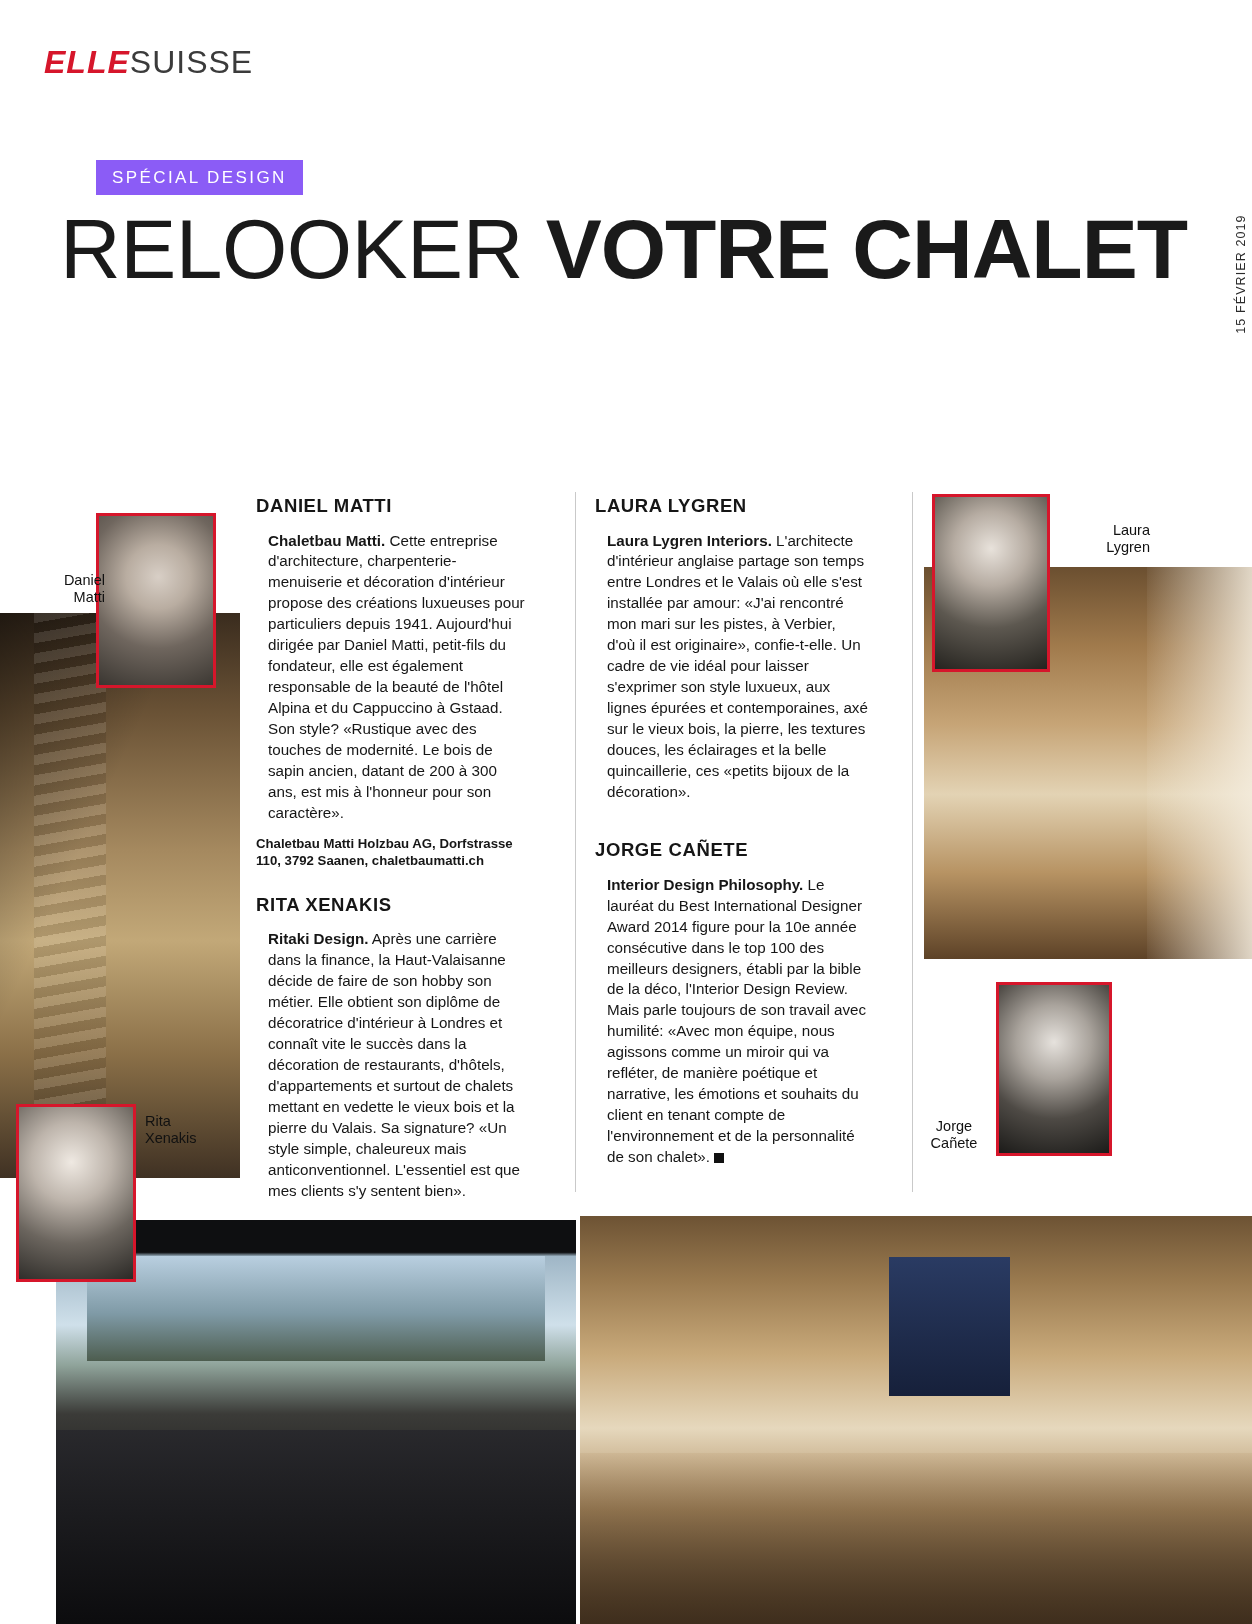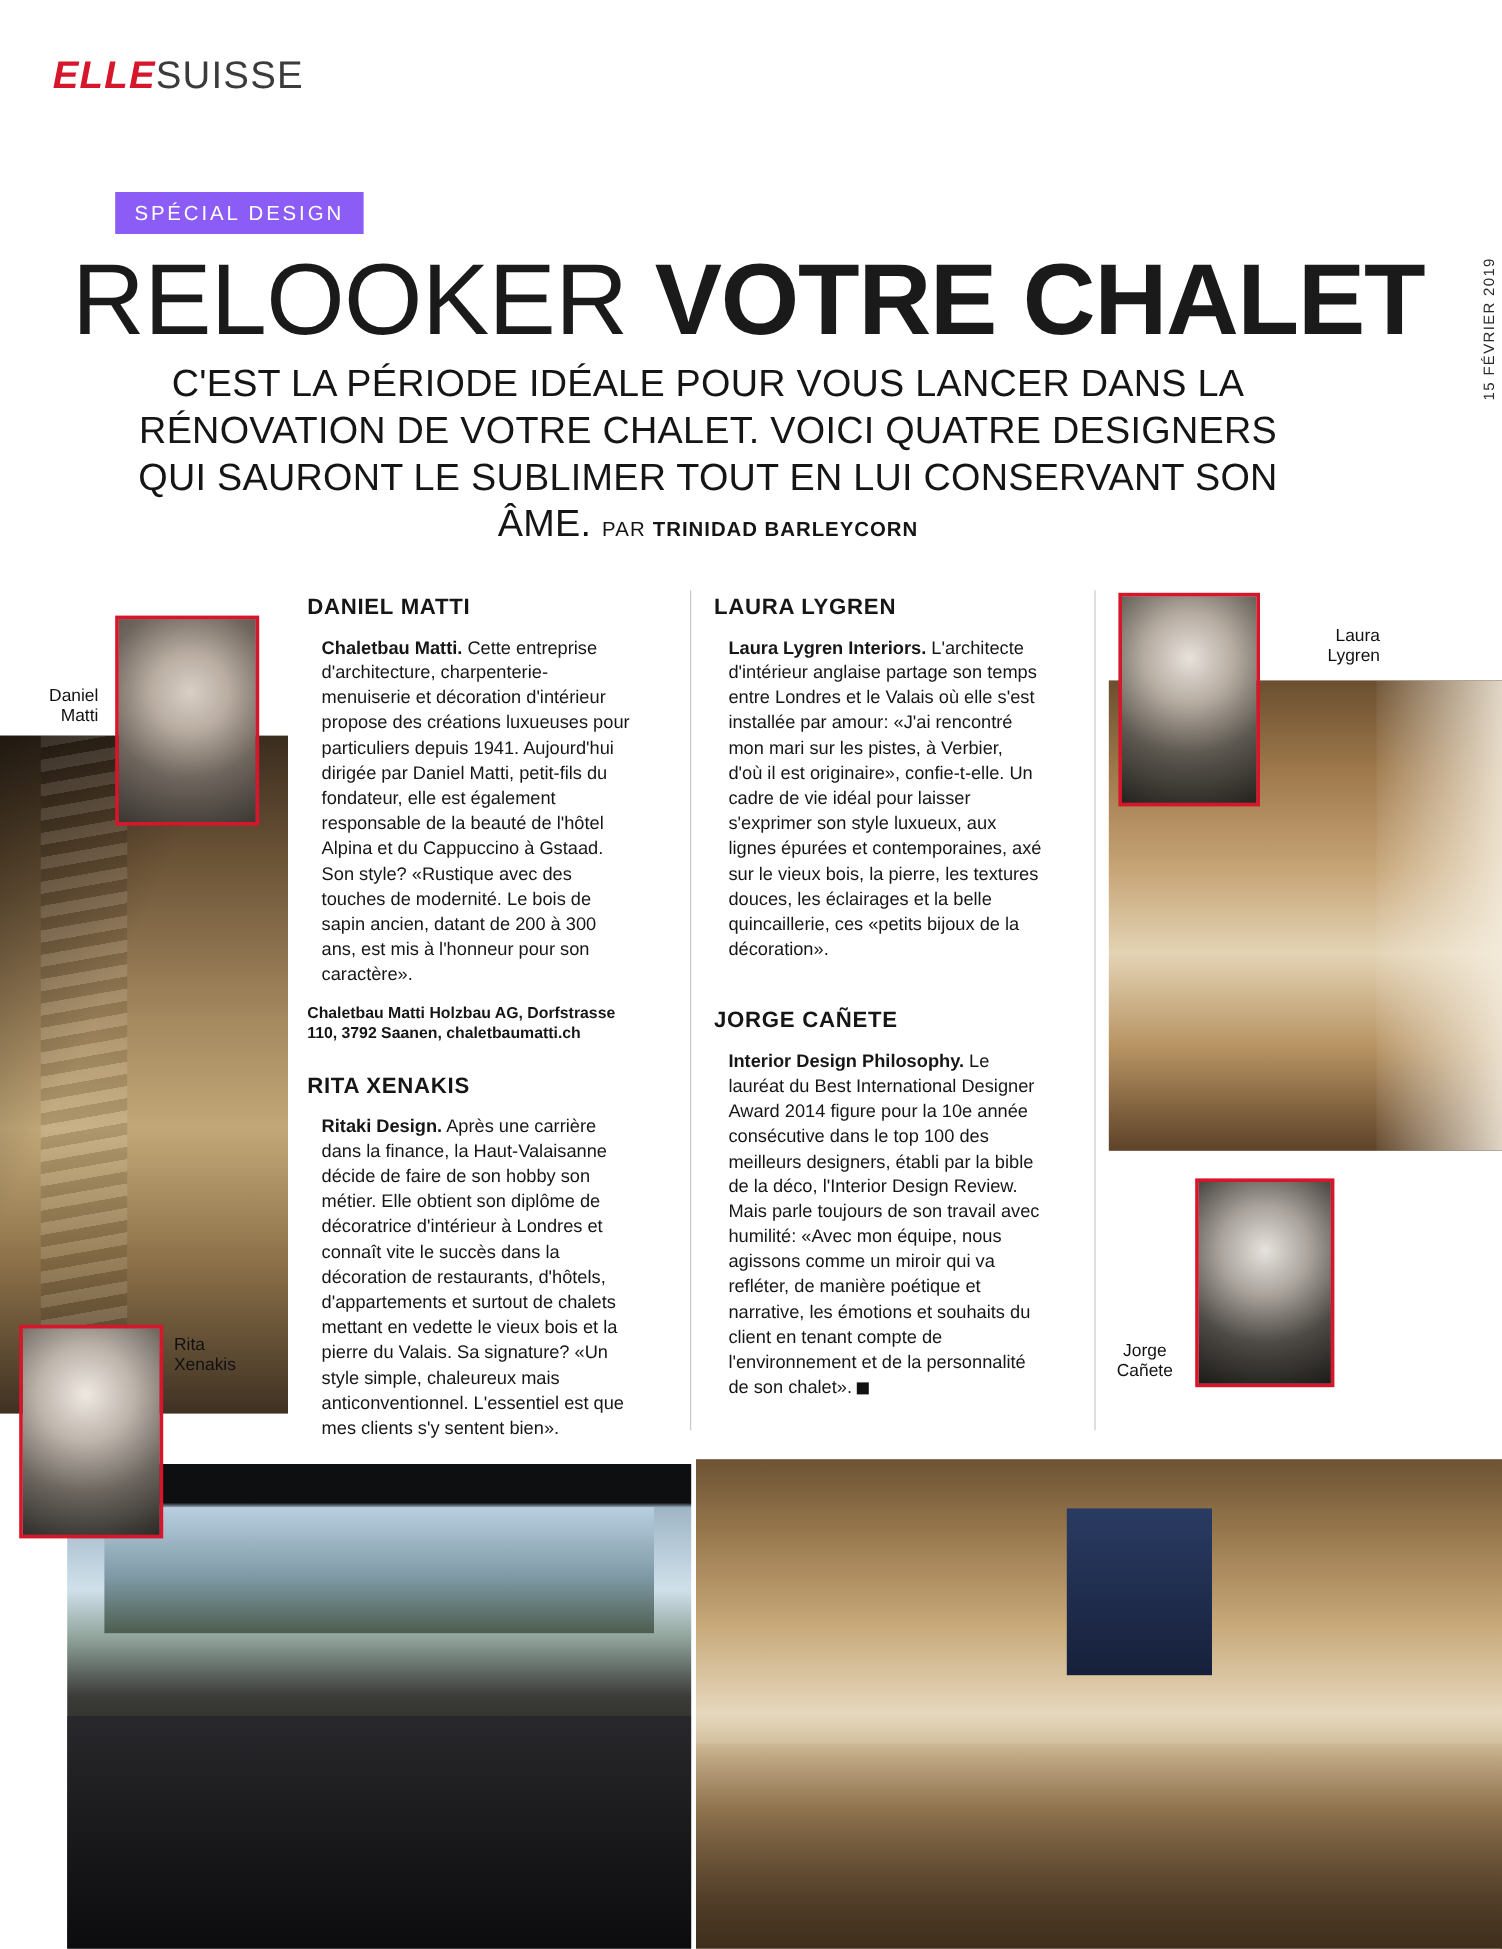--- a/index.html
+++ b/index.html
@@ -187,21 +187,21 @@
     color: #111;
   }
 
   
   .ph-daniel {
     left: 96px; top: 513px; width: 120px; height: 175px;
     background:
       radial-gradient(circle at 52% 36%, #d8cfc6 0%, #b9ada1 26%, #6f665e 58%, #3a3631 100%),
       linear-gradient(#888, #555);
   }
-  .cap-daniel { left: 22px; top: 572px; width: 60px; text-align: right; }
+  .cap-daniel { left: 45px; top: 572px; width: 60px; text-align: right; }
 
   
   .ph-stairs {
     left: 0px; top: 613px; width: 240px; height: 565px;
     background:
       linear-gradient(115deg, rgba(0,0,0,0.45) 0%, rgba(0,0,0,0) 38%),
       linear-gradient(180deg, #3a2c1e 0%, #6b5336 18%, #a5895f 42%, #c2a878 58%, #8b7048 78%, #3f3123 100%);
   }
   .ph-stairs::after {
     content:"";
@@ -285,24 +285,20 @@
 </div>
 
 <div class="vdate">15 FÉVRIER 2019</div>
 <div class="vcredit" style="white-space:pre;">ARISTO; JANA ZIAKOVA; YVES GARNEAU;
 PATRICE SCHREYER; CHALETBAU.</div>
 
 <div class="kicker">SPÉCIAL DESIGN</div>
 
 <div class="headline">
   <h1><span>RELOOKER </span><span class="bold">VOTRE CHALET</span></h1>
-  <div class="deck">
-    <span>C'EST LA PÉRIODE IDÉALE POUR VOUS LANCER DANS LA RÉNOVATION DE VOTRE CHALET. VOICI QUATRE DESIGNERS QUI SAURONT LE SUBLIMER TOUT EN LUI CONSERVANT SON ÂME.</span>
-    <span class="byline-label">PAR </span><span class="byline-name">TRINIDAD BARLEYCORN</span>
-  </div>
 </div>
 
 <div class="vrule vrule-1"></div>
 <div class="vrule vrule-2"></div>
 
 <div class="col col1">
   <h2 class="sec-title">DANIEL MATTI</h2>
   <p class="sec-body"><span class="lead">Chaletbau Matti.</span><span> Cette entreprise d'architecture, charpenterie-menuiserie et décoration d'intérieur propose des créations luxueuses pour particuliers depuis 1941. Aujourd'hui dirigée par Daniel Matti, petit-fils du fondateur, elle est également responsable de la beauté de l'hôtel Alpina et du Cappuccino à Gstaad. Son style? «Rustique avec des touches de modernité. Le bois de sapin ancien, datant de 200 à 300 ans, est mis à l'honneur pour son caractère».</span></p>
   <p class="sec-credit">Chaletbau Matti Holzbau AG, Dorfstrasse 110, 3792 Saanen, chaletbaumatti.ch</p>
 

